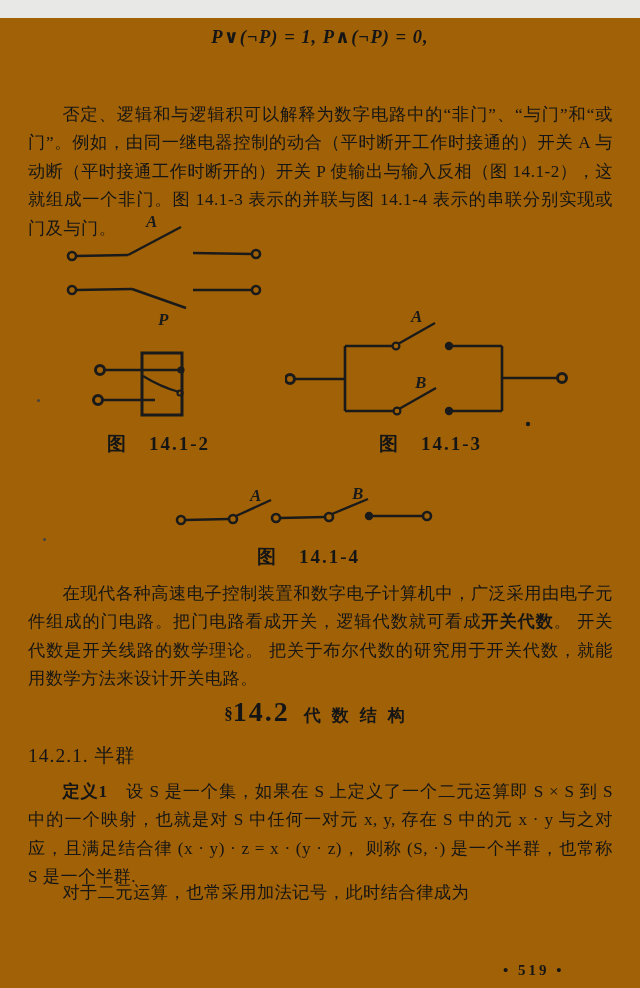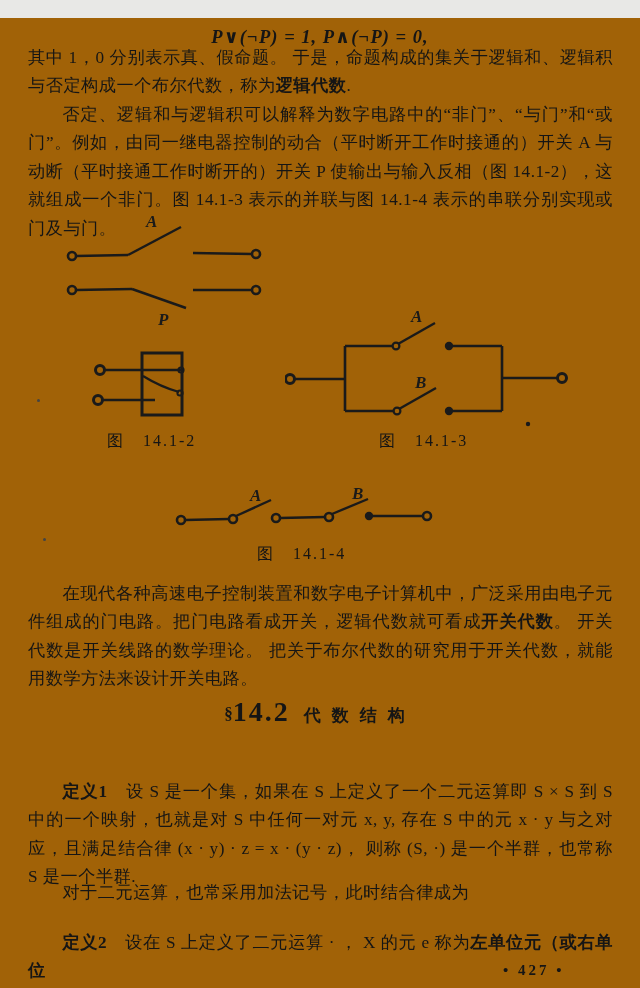--- a/index.html
+++ b/index.html
@@ -30,38 +30,37 @@
   .bold{font-weight:bold;}
   .section-heading{
     width:100%;
     text-align:center;
     font-weight:bold;
   }
   .section-num{font-size:28px;letter-spacing:2px;}
   .section-sym{font-size:17px;vertical-align:2px;}
   .section-title{font-size:17px;letter-spacing:11px;margin-left:14px;}
   .subsection{font-size:19.5px;letter-spacing:1px;}
-  .caption{font-size:16px;letter-spacing:2px;}
+  .caption{font-size:19px;letter-spacing:2px;font-weight:bold;}
   .page-num{font-size:15px;letter-spacing:3px;font-weight:bold;}
   svg{display:block;}
   svg line, svg path, svg rect{stroke:#1a1a1a;fill:none;}
   svg text{
     font-family:"Liberation Serif","DejaVu Serif",serif;
     font-style:italic;font-weight:bold;font-size:17px;fill:#1a1a1a;stroke:none;
   }
   .speckle{position:absolute;background:#444;border-radius:50%;}
 </style>
 </head>
 <body>
 
 <div class="page">
 
   <div class="abs math center" style="top:8px;left:0;width:640px;">P∨(¬P) = 1,  P∧(¬P) = 0,</div>
 
-  <p class="abs body-text" style="top:26px;left:28px;width:585px;margin:0;"><span>其中 1，0 分别表示真、假命题。 于是，命题构成的集关于逻辑和、逻辑积与否定构成一个布尔代数，称为</span><span class="bold">逻辑代数</span><span>.</span></p>
 
   <p class="abs body-text indent" style="top:83px;left:28px;width:585px;margin:0;">否定、逻辑和与逻辑积可以解释为数字电路中的“非门”、“与门”和“或门”。例如，由同一继电器控制的动合（平时断开工作时接通的）开关 A 与动断（平时接通工作时断开的）开关 P 使输出与输入反相（图 14.1-2），这就组成一个非门。图 14.1-3 表示的并联与图 14.1-4 表示的串联分别实现或门及与门。</p>
 
   <svg class="abs" style="top:195px;left:60px;" width="232" height="212" viewBox="0 0 232 212">
 
     <g>
       <circle cx="12" cy="43" r="4" stroke="#1a1a1a" stroke-width="2.6" fill="none"></circle>
       <line x1="16" y1="43" x2="68" y2="42" stroke-width="2.4"></line>
       <line x1="68" y1="42" x2="121" y2="14" stroke-width="2.4"></line>
       <text x="86" y="14">A</text>
@@ -137,23 +136,23 @@
   </svg>
   <div class="abs caption" style="top:526px;left:257px;text-align:center;">图　14.1-4</div>
 
   <div class="speckle" style="left:37px;top:381px;width:3px;height:3px;"></div>
   <div class="speckle" style="left:43px;top:520px;width:3px;height:3px;"></div>
 
   <p class="abs body-text indent" style="top:562px;left:28px;width:585px;margin:0;"><span>在现代各种高速电子控制装置和数字电子计算机中，广泛采用由电子元件组成的门电路。把门电路看成开关，逻辑代数就可看成</span><span class="bold">开关代数</span><span>。 开关代数是开关线路的数学理论。 把关于布尔代数的研究用于开关代数，就能用数学方法来设计开关电路。</span></p>
 
   <div class="abs section-heading" style="top:678px;left:0;"><span class="section-sym">§</span><span class="section-num">14.2</span><span class="section-title">代数结构</span></div>
 
+  <div class="abs subsection" style="top:724px;left:28px;">14.2.1. 半群</div>
 
   <p class="abs body-text indent" style="top:760px;left:28px;width:585px;margin:0;"><span class="bold">定义1</span><span>　设 S 是一个集，如果在 S 上定义了一个二元运算即 S × S 到 S 中的一个映射，也就是对 S 中任何一对元 x, y, 存在 S 中的元 x · y 与之对应，且满足结合律 (x · y) · z = x · (y · z)， 则称 (S, ·) 是一个半群，也常称 S 是一个半群.</span></p>
 
   <p class="abs body-text indent" style="top:861px;left:28px;width:585px;margin:0;">对于二元运算，也常采用加法记号，此时结合律成为</p>
 
 
-  <p class="abs body-text indent" style="top:911px;left:28px;width:585px;margin:0;"><span class="bold">定义2</span><span>　设在 S 上定义了二元运算 · ， X 的元 e 称为</span><span class="bold">左单位元（或右单位</span></p>
 
-  <div class="abs page-num" style="top:944px;left:503px;">• 427 •</div>
+  <div class="abs page-num" style="top:944px;left:503px;">• 519 •</div>
 
 </div>
 
 </body></html>

